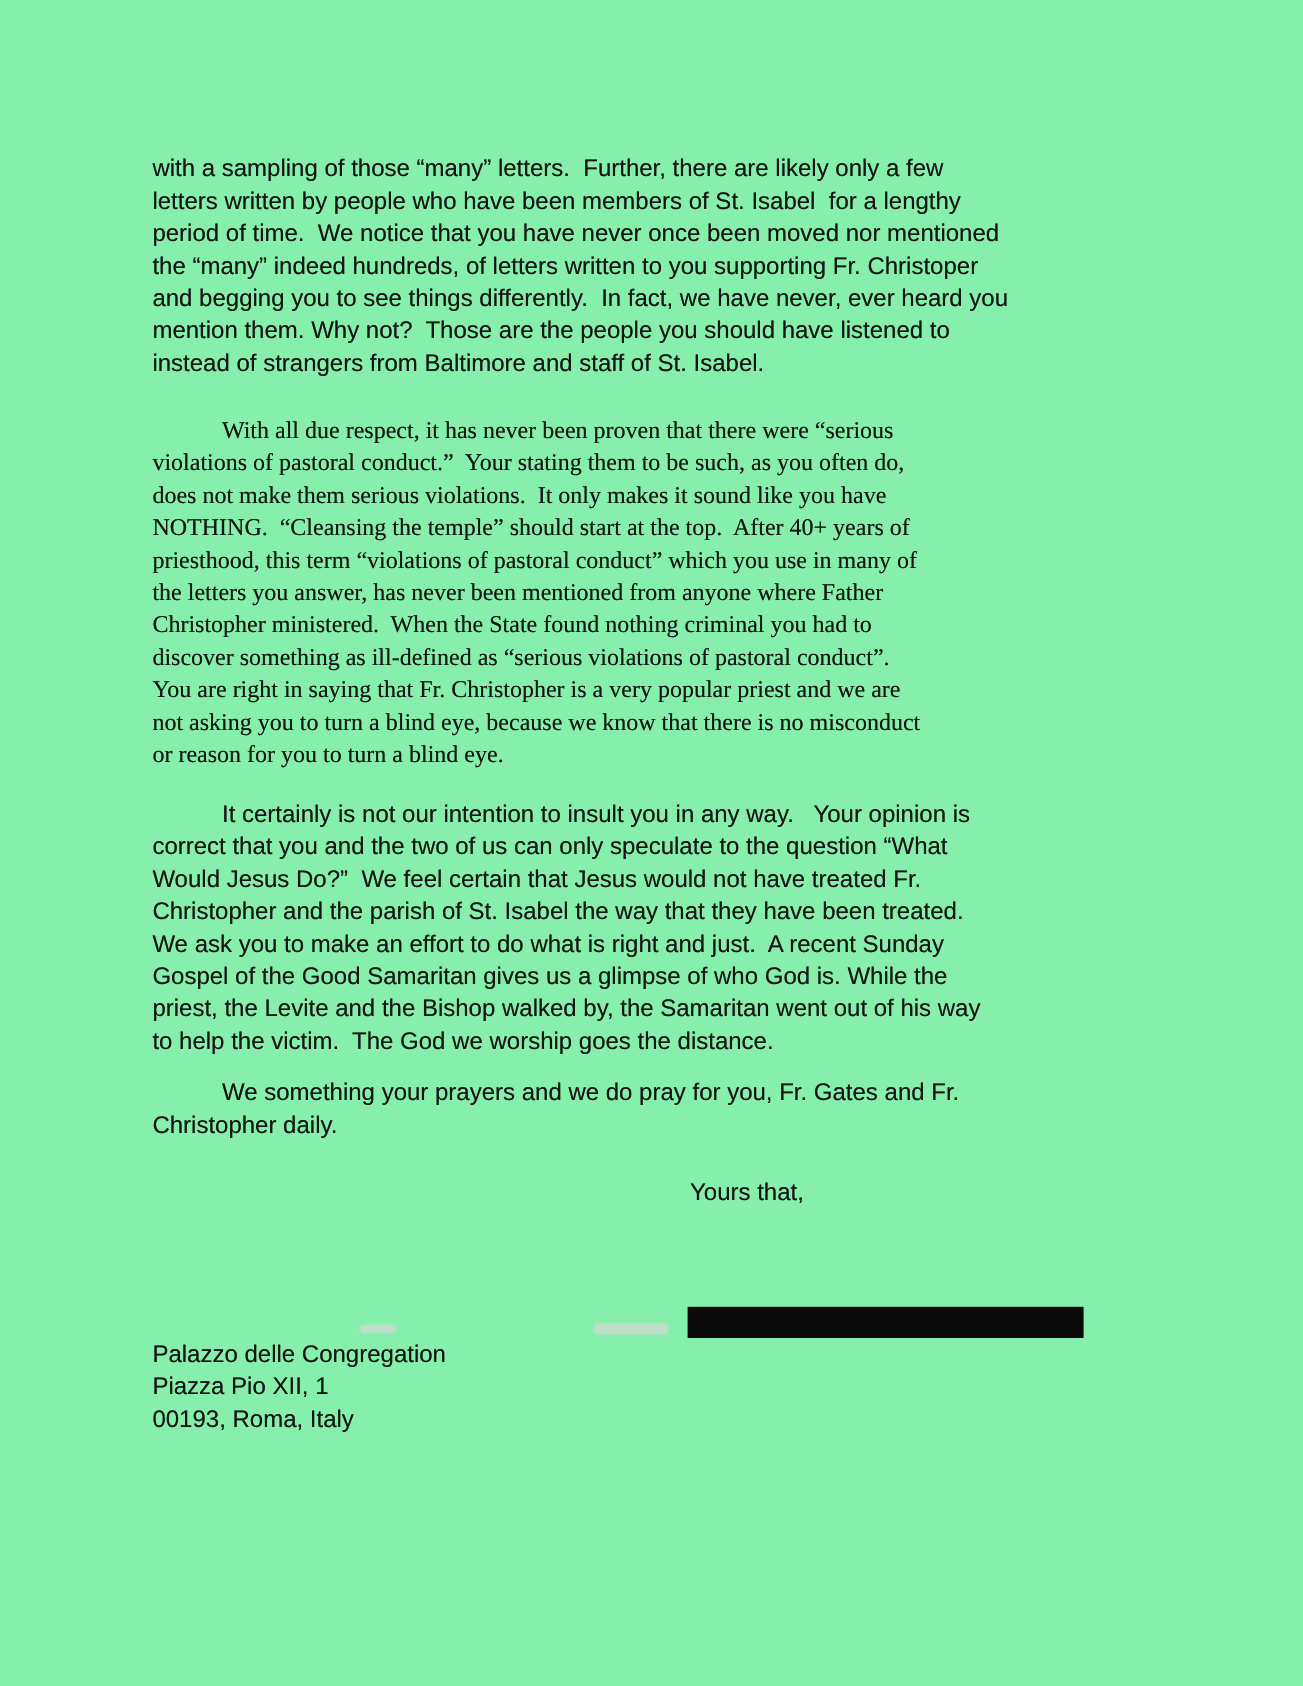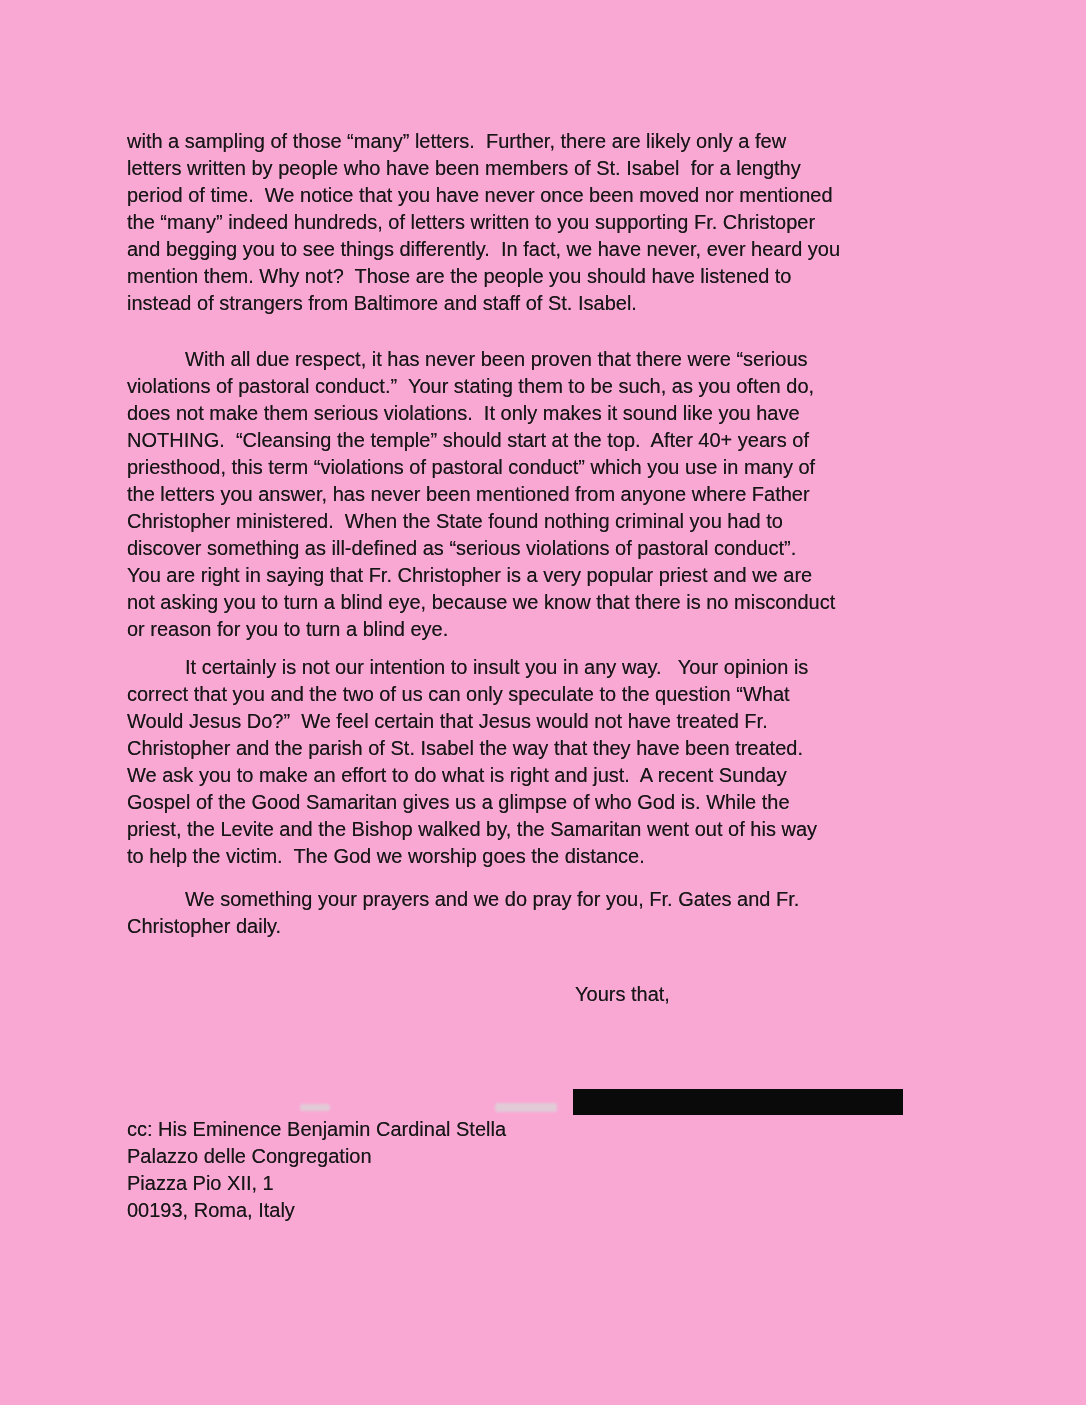--- a/index.html
+++ b/index.html
@@ -4,41 +4,41 @@
 <style>
   html, body {
     margin: 0;
     padding: 0;
     background: #ffffff;
   }
   .page {
     position: relative;
     width: 1086px;
     height: 1405px;
-    background: #f9a8d4;
+    background: #86efac;
     overflow: hidden;
     font-family: "Liberation Sans", sans-serif;
     color: #161616;
   }
   .body-text {
     position: absolute;
     left: 127px;
     top: 128px;
     width: 860px;
   }
   .para {
     font-size: 20px;
     line-height: 27px;
     white-space: pre-wrap;
     margin: 0;
     text-shadow: 0 0 0.5px rgba(0,0,0,0.55);
   }
   .para.indent { text-indent: 58px; }
   .para.p1 { margin-bottom: 29px; }
-  .para.p2 { margin-bottom: 11px; }
+  .para.p2 { margin-bottom: 23px; font-family: Liberation Serif, serif; }
   .para.p3 { margin-bottom: 16px; }
   .para.p4 { margin-bottom: 0; }
   .closing {
     position: absolute;
     left: 575px;
     top: 981px;
     font-size: 20px;
     line-height: 27px;
     text-shadow: 0 0 0.5px rgba(0,0,0,0.55);
   }
@@ -106,19 +106,18 @@
   </div>
 
   <div class="closing">Yours that,</div>
 
   <div class="redaction-bar"></div>
 
   <div class="scan-smudge smudge-1"></div>
   <div class="scan-smudge smudge-2"></div>
 
   <div class="cc-block">
-    <div class="cc-line">cc: His Eminence Benjamin Cardinal Stella</div>
     <div class="cc-line">Palazzo delle Congregation</div>
     <div class="cc-line">Piazza Pio XII, 1</div>
     <div class="cc-line">00193, Roma, Italy</div>
   </div>
 
 </div>
 
 </body></html>

